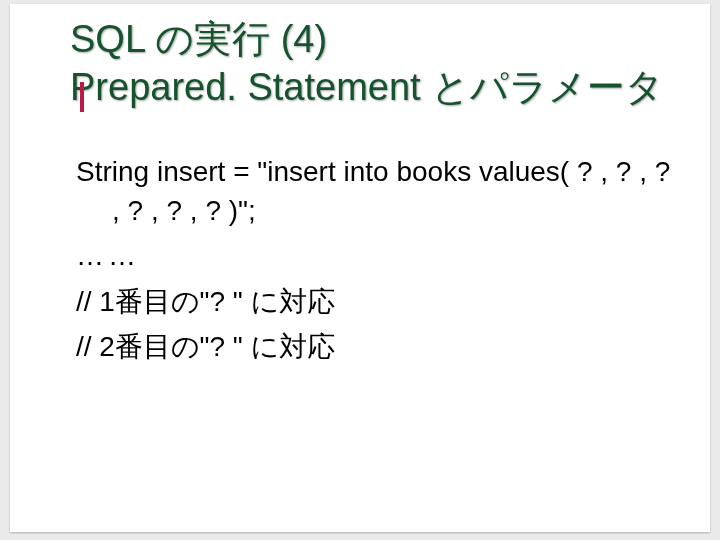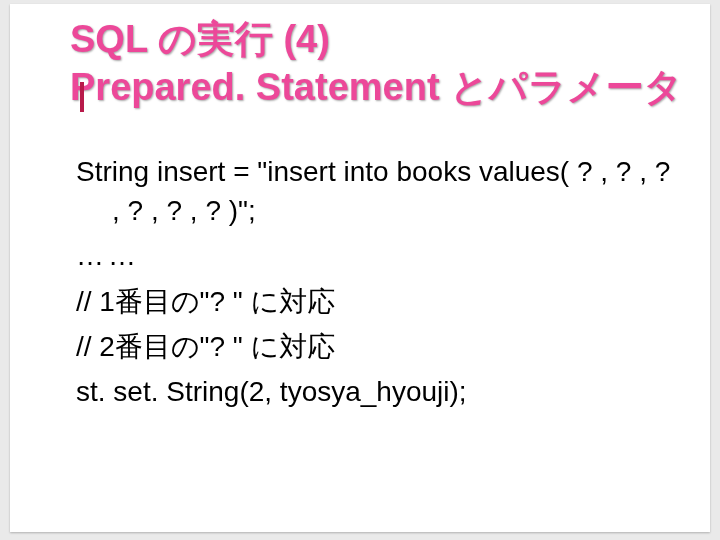--- a/index.html
+++ b/index.html
@@ -24,26 +24,26 @@
     width: 700px;
     height: 528px;
     background: #ffffff;
     box-shadow: 0 1px 2px rgba(0,0,0,0.25);
   }
   .title {
     position: absolute;
     left: 60px;
     top: 12px;
     width: 620px;
-    color: #ec4899;
+    color: #14532d;
     font-family: "Verdana", "Meiryo", sans-serif;
     font-size: 38px;
     line-height: 1.25;
     letter-spacing: 0px;
-    font-weight: 700;
+    font-weight: 400;
     text-shadow: 1px 1px 2px rgba(0,0,0,0.35);
   }
   .title .line { display: block; }
   .accent {
     position: absolute;
     left: 70px;
     top: 78px;
     width: 4px;
     height: 30px;
     background: #b81a4a;
@@ -83,17 +83,16 @@
       <span class="line">SQL の実行 (4)</span>
       <span class="line">Prepared. Statement とパラメータ</span>
     </div>
     <div class="accent"></div>
 
     <div class="body">
       <div class="para first-para">String insert = "insert into books values( ? , ? , ? , ? , ? , ? )";</div>
       <div class="para dots">……</div>
       <div class="para cjk">// 1番目の"? " に対応</div>
       <div class="para cjk">// 2番目の"? " に対応</div>
-      <div class="para">st. set. String(2, tyosya_hyouji);</div>
     </div>
 
   </div>
 </div>
 
 </body></html>

